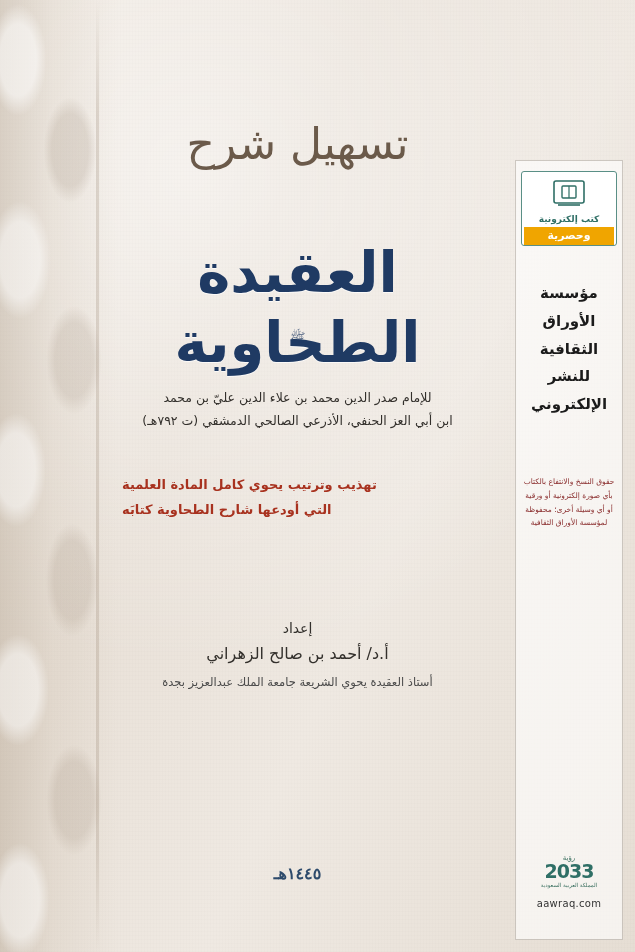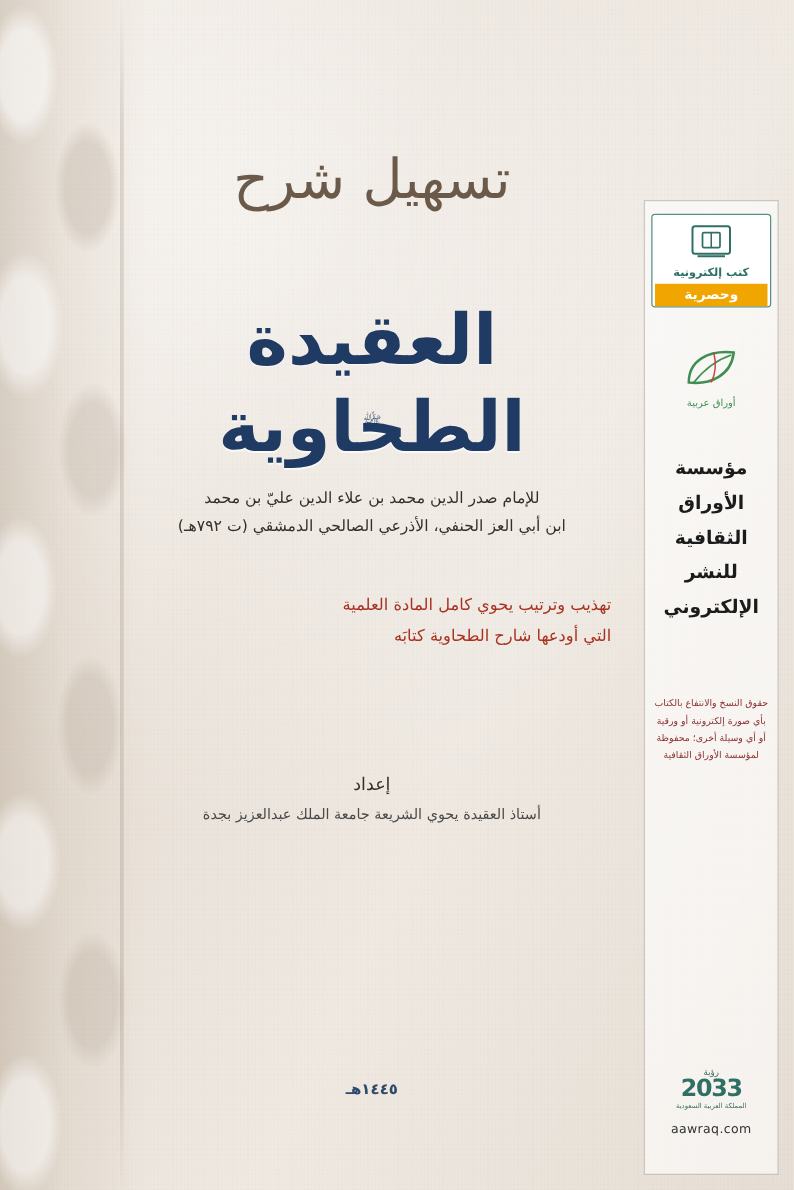--- a/index.html
+++ b/index.html
@@ -135,41 +135,42 @@
   }
   .author-block{
     position:absolute;top:386px;left:6px;right:6px;
     text-align:center;
     color:#33302c;
     font-size:12.5px;
     line-height:1.85;
   }
   .subtitle-block{
     position:absolute;top:472px;left:22px;right:6px;
-    text-align:right;
+    text-align:left;
     color:#a8321f;
     font-size:13px;
-    font-weight:normal;
+    font-weight:bold;
     line-height:1.95;
   }
   .prep-block{
     position:absolute;top:620px;left:6px;right:6px;
     text-align:center;
     color:#33302c;
   }
   .prep-label{font-size:14px;margin-bottom:8px;}
   .prep-name{font-size:16px;margin-bottom:12px;}
   .prep-role{font-size:11.5px;color:#4a4a4a;}
   .date-block{
     position:absolute;top:862px;left:6px;right:6px;
     text-align:center;
     color:#2d4a6b;
-    font-size:12px;
+    font-size:16px;
     line-height:1.5;
     font-weight:bold;
+    font-family:Liberation Serif, serif;
   }
   .calligraphy-mark{
     position:absolute;top:330px;left:50%;transform:translateX(-50%);
     font-size:13px;color:#1f3a63;opacity:.85;
   }
 </style>
 </head>
 <body>
 
 <div class="page">
@@ -189,20 +190,21 @@
       <div>ابن أبي العز الحنفي، الأذرعي الصالحي الدمشقي (ت ٧٩٢هـ)</div>
     </div>
 
     <div class="subtitle-block">
       <div>تهذيب وترتيب يحوي كامل المادة العلمية</div>
       <div>التي أودعها شارح الطحاوية كتابَه</div>
     </div>
 
     <div class="prep-block">
       <div class="prep-label">إعداد</div>
+      <div class="prep-name">أ.د/ أحمد بن صالح الزهراني</div>
       <div class="prep-role">أستاذ العقيدة يحوي الشريعة جامعة الملك عبدالعزيز   بجدة</div>
     </div>
 
     <div class="date-block">
       <div>١٤٤٥هـ</div>
     </div>
   </div>
 
   <div class="side-panel">
 
@@ -212,30 +214,20 @@
           <rect x="2" y="3" width="30" height="22" rx="2" fill="none" stroke="#2f6f66" stroke-width="1.6"></rect>
           <rect x="10" y="8" width="14" height="12" rx="1" fill="none" stroke="#2f6f66" stroke-width="1.4"></rect>
           <line x1="17" y1="8" x2="17" y2="20" stroke="#2f6f66" stroke-width="1.2"></line>
           <line x1="6" y1="27" x2="28" y2="27" stroke="#2f6f66" stroke-width="1.6"></line>
         </svg>
       </span>
       <div class="line1">كتب إلكترونية</div>
       <div class="line2">وحصرية</div>
     </div>
 
-    <div class="awraq-logo">
-      <span>
-        <svg width="52" height="36" viewBox="0 0 52 36" aria-hidden="true">
-          <path d="M8 30 C8 12, 24 4, 44 6 C42 24, 26 32, 8 30 Z" fill="none" stroke="#3f8f52" stroke-width="2"></path>
-          <path d="M12 30 C20 20, 30 12, 42 8" fill="none" stroke="#3f8f52" stroke-width="1.4"></path>
-          <path d="M28 6 C30 14, 30 22, 26 30" fill="none" stroke="#c44" stroke-width="1.2"></path>
-        </svg>
-      </span>
-      <div class="sub">أوراق عربية</div>
-    </div>
 
     <div class="publisher-name">
       <div>مؤسسة</div>
       <div>الأوراق</div>
       <div>الثقافية</div>
       <div>للنشر</div>
       <div>الإلكتروني</div>
     </div>
 
     <div class="rights">

